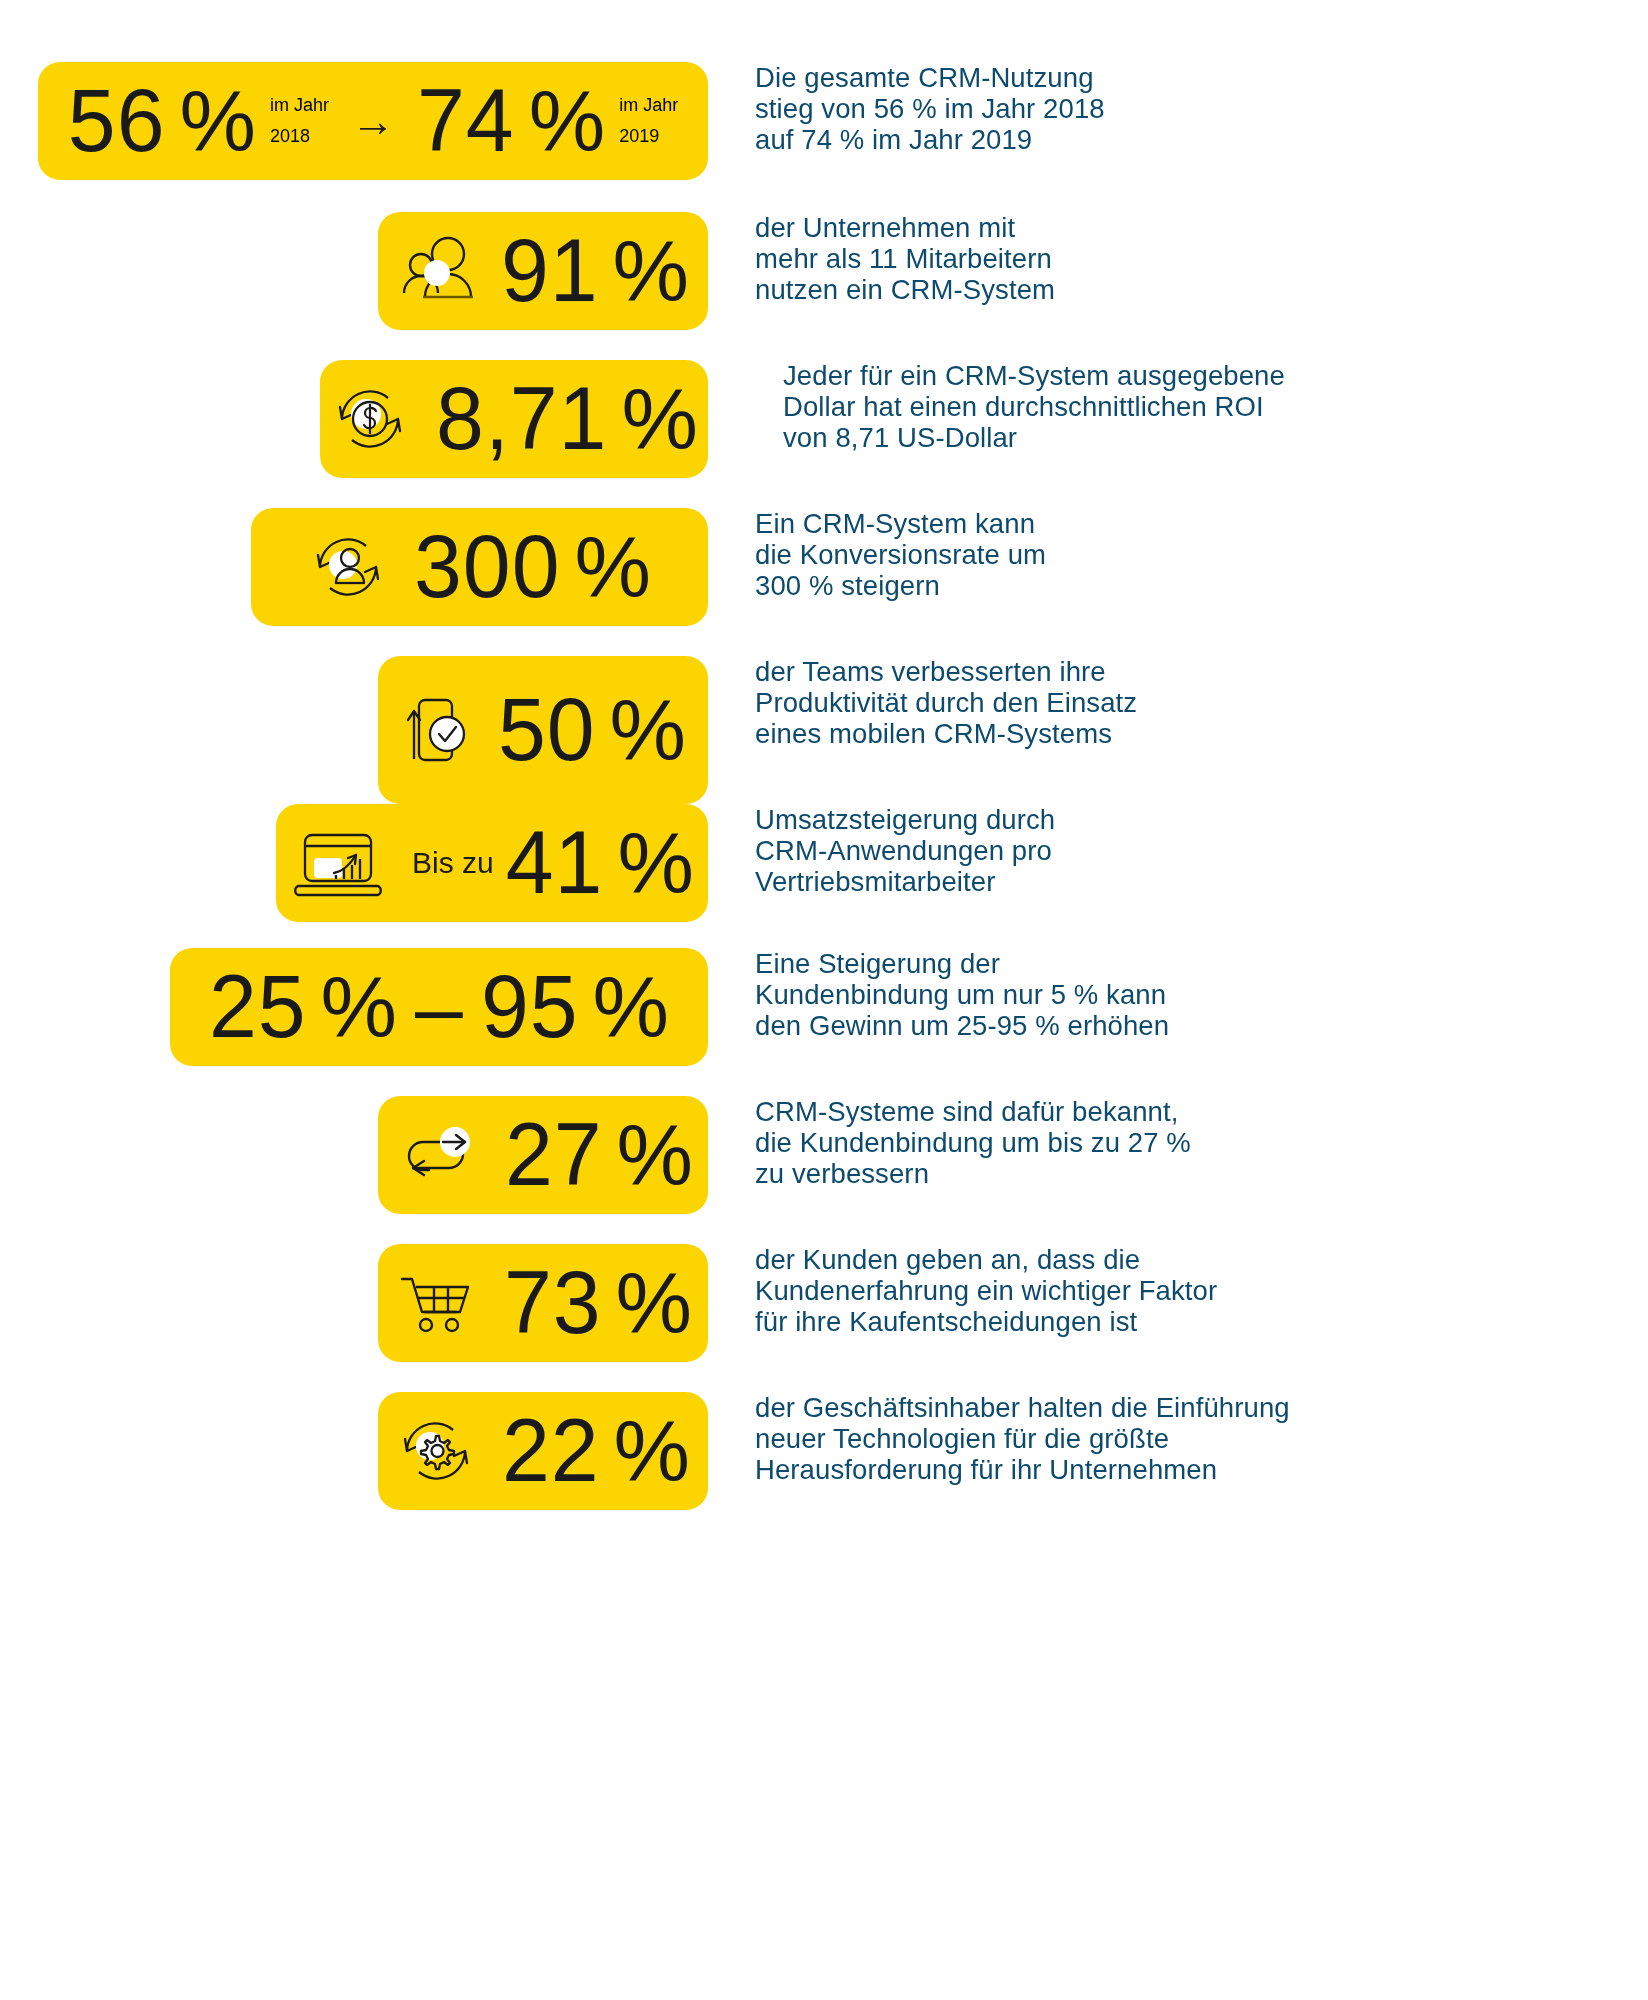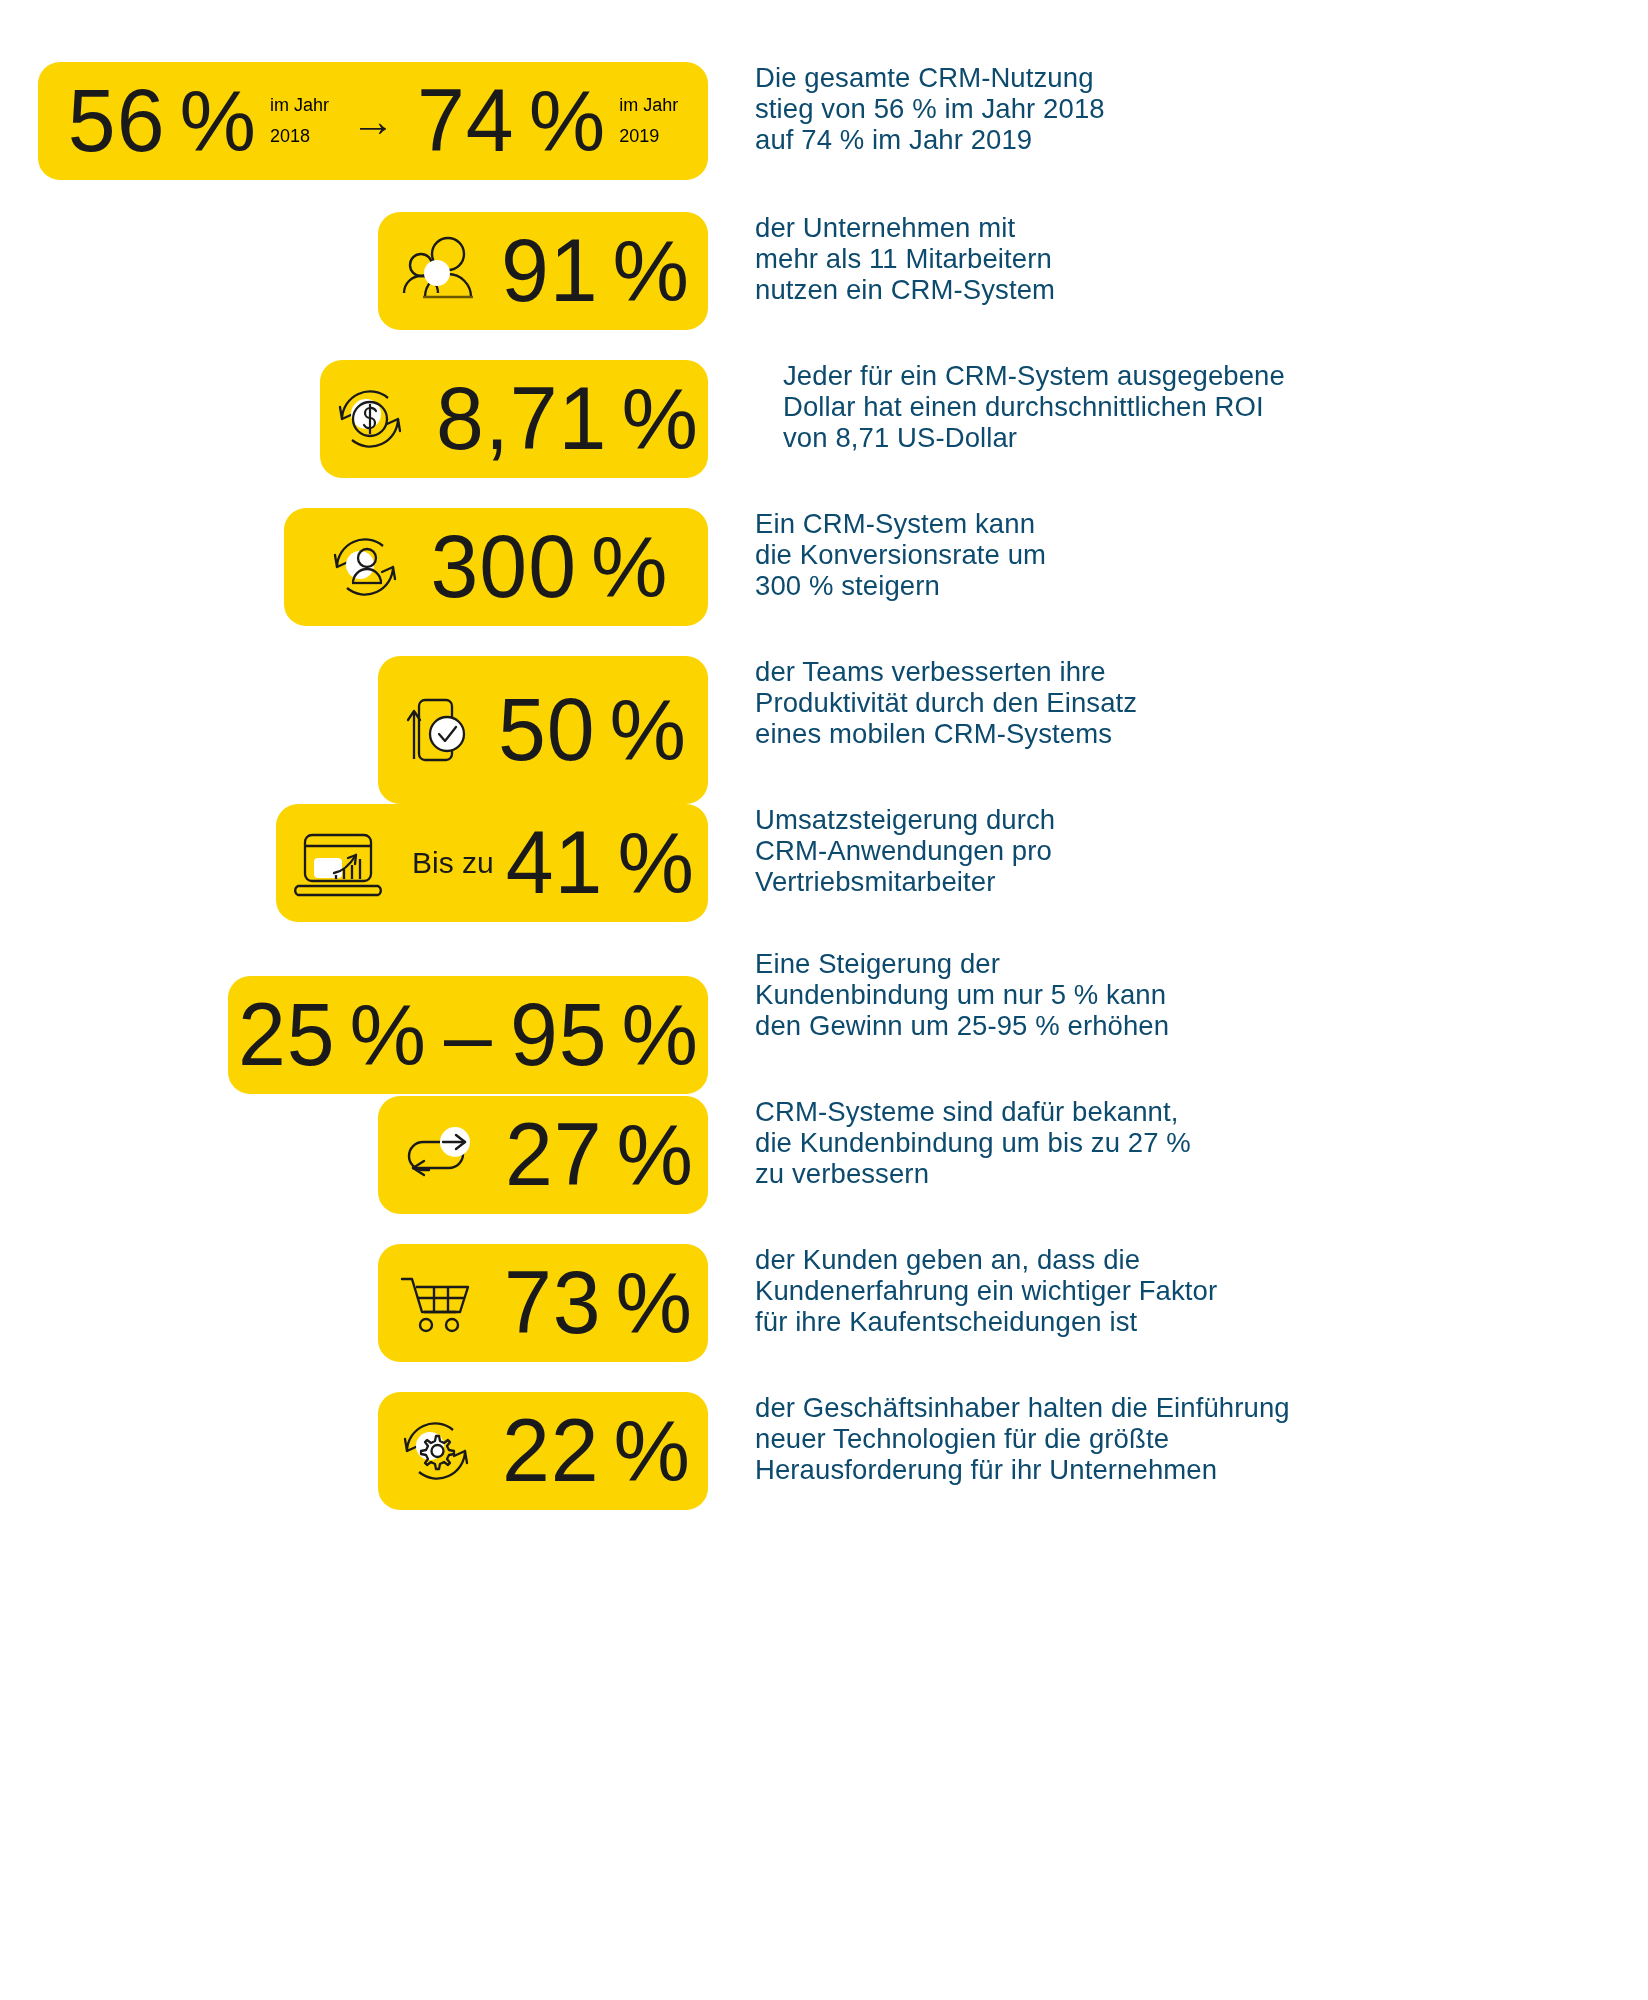--- a/index.html
+++ b/index.html
@@ -179,21 +179,21 @@
         </div>
       </div>
     </div>
     <div class="desc">Jeder für ein CRM-System ausgegebene
 Dollar hat einen durchschnittlichen ROI
 von 8,71 US-Dollar</div>
   </div>
 
   <div class="row" style="top:508px;">
     <div class="card-wrap">
-      <div class="card" style="width:424px;height:118px;">
+      <div class="card" style="width:457px;height:118px;">
         <div class="stat-inner">
           <span class="icon">
             <svg width="80" height="76" viewBox="0 0 80 76">
               <path d="M12 38 a28 28 0 0 1 46 -21" fill="none" stroke="#1a1a1a" stroke-width="2.3"></path>
               <path d="M68 38 a28 28 0 0 1 -46 21" fill="none" stroke="#1a1a1a" stroke-width="2.3"></path>
               <path d="M12 38 l-2 -12 M12 38 l11 -5" fill="none" stroke="#1a1a1a" stroke-width="2.3" stroke-linecap="round"></path>
               <path d="M68 38 l2 12 M68 38 l-11 5" fill="none" stroke="#1a1a1a" stroke-width="2.3" stroke-linecap="round"></path>
               <circle cx="35" cy="36" r="14" fill="#ffffff"></circle>
               <circle cx="42" cy="29" r="9" fill="none" stroke="#1a1a1a" stroke-width="2.3"></circle>
               <path d="M28 54 a14 14 0 0 1 28 0" fill="none" stroke="#1a1a1a" stroke-width="2.3"></path>
@@ -257,21 +257,21 @@
         </div>
       </div>
     </div>
     <div class="desc">Umsatzsteigerung durch
 CRM-Anwendungen pro
 Vertriebsmitarbeiter</div>
   </div>
 
   <div class="row" style="top:948px;">
     <div class="card-wrap">
-      <div class="card" style="width:480px;height:118px;margin-top:28px;">
+      <div class="card" style="width:538px;height:118px;">
         <div class="stat-inner">
           <span class="num">25</span>
           <span class="pct">%</span>
           <span class="dash-sep">–</span>
           <span class="num">95</span>
           <span class="pct">%</span>
         </div>
       </div>
     </div>
     <div class="desc">Eine Steigerung der

